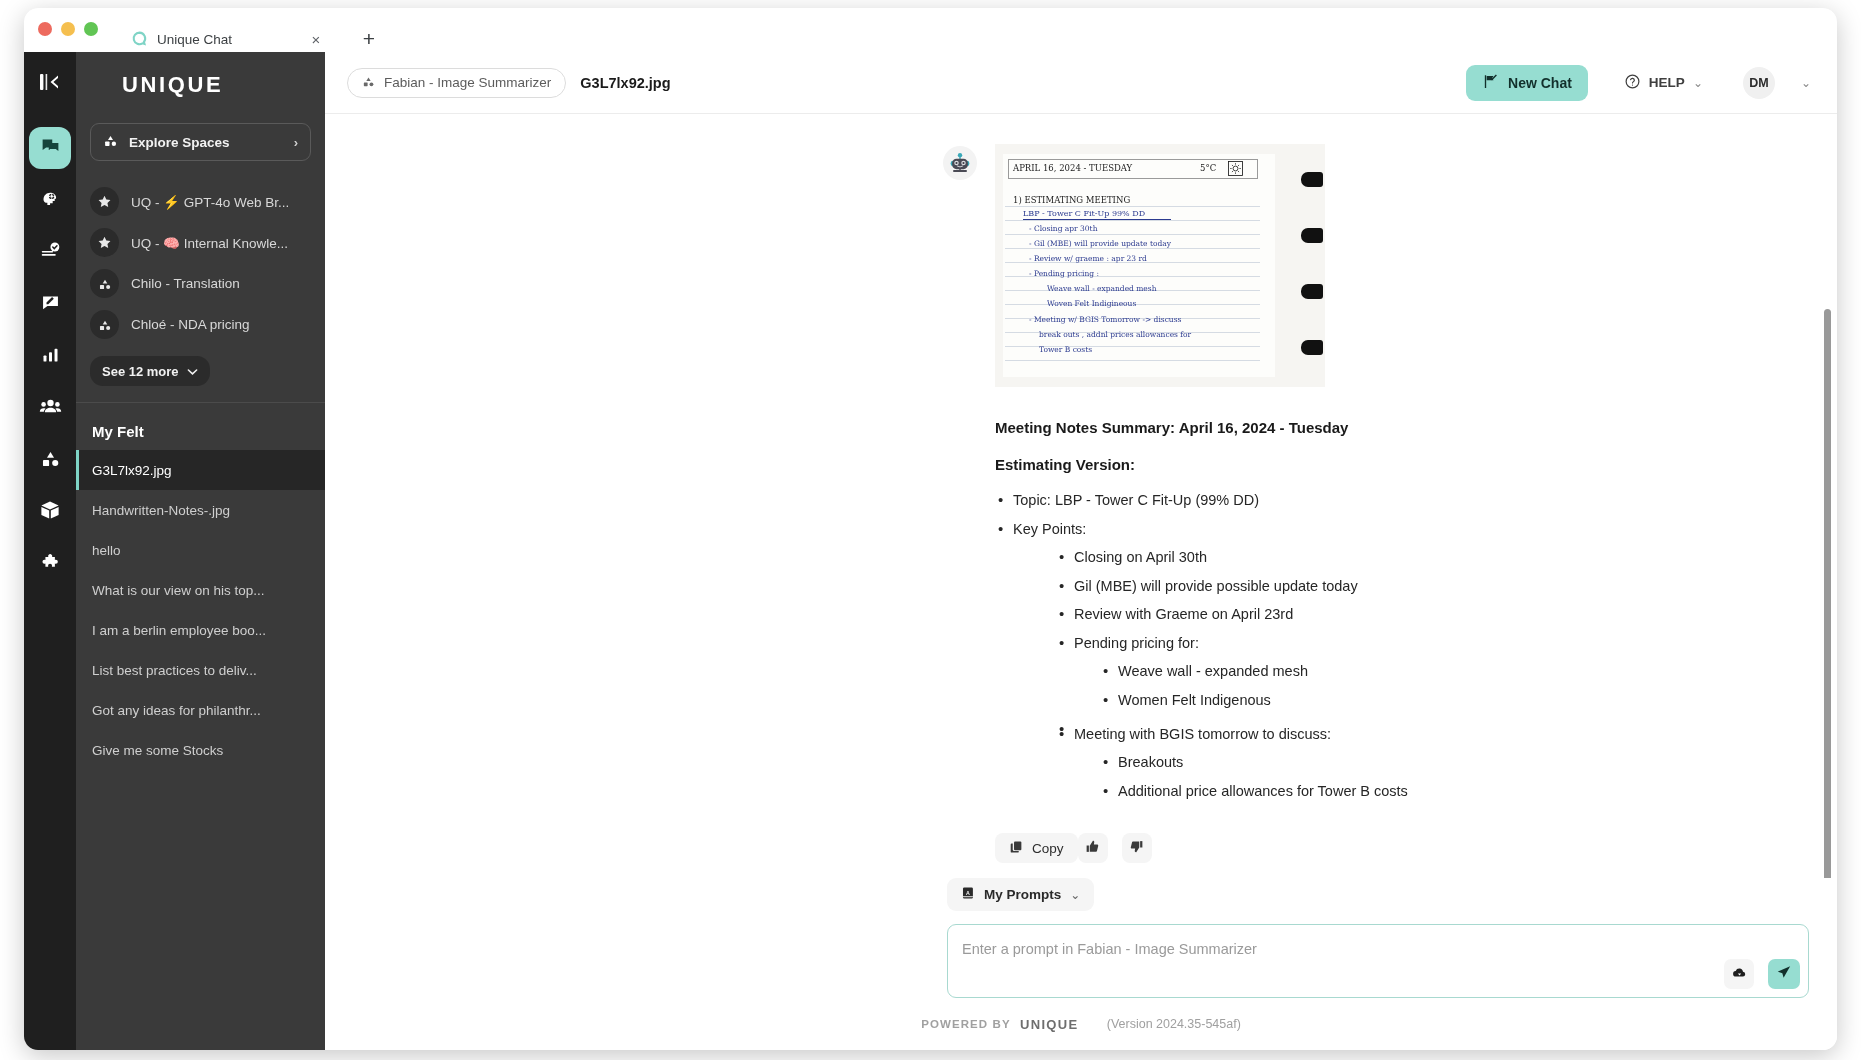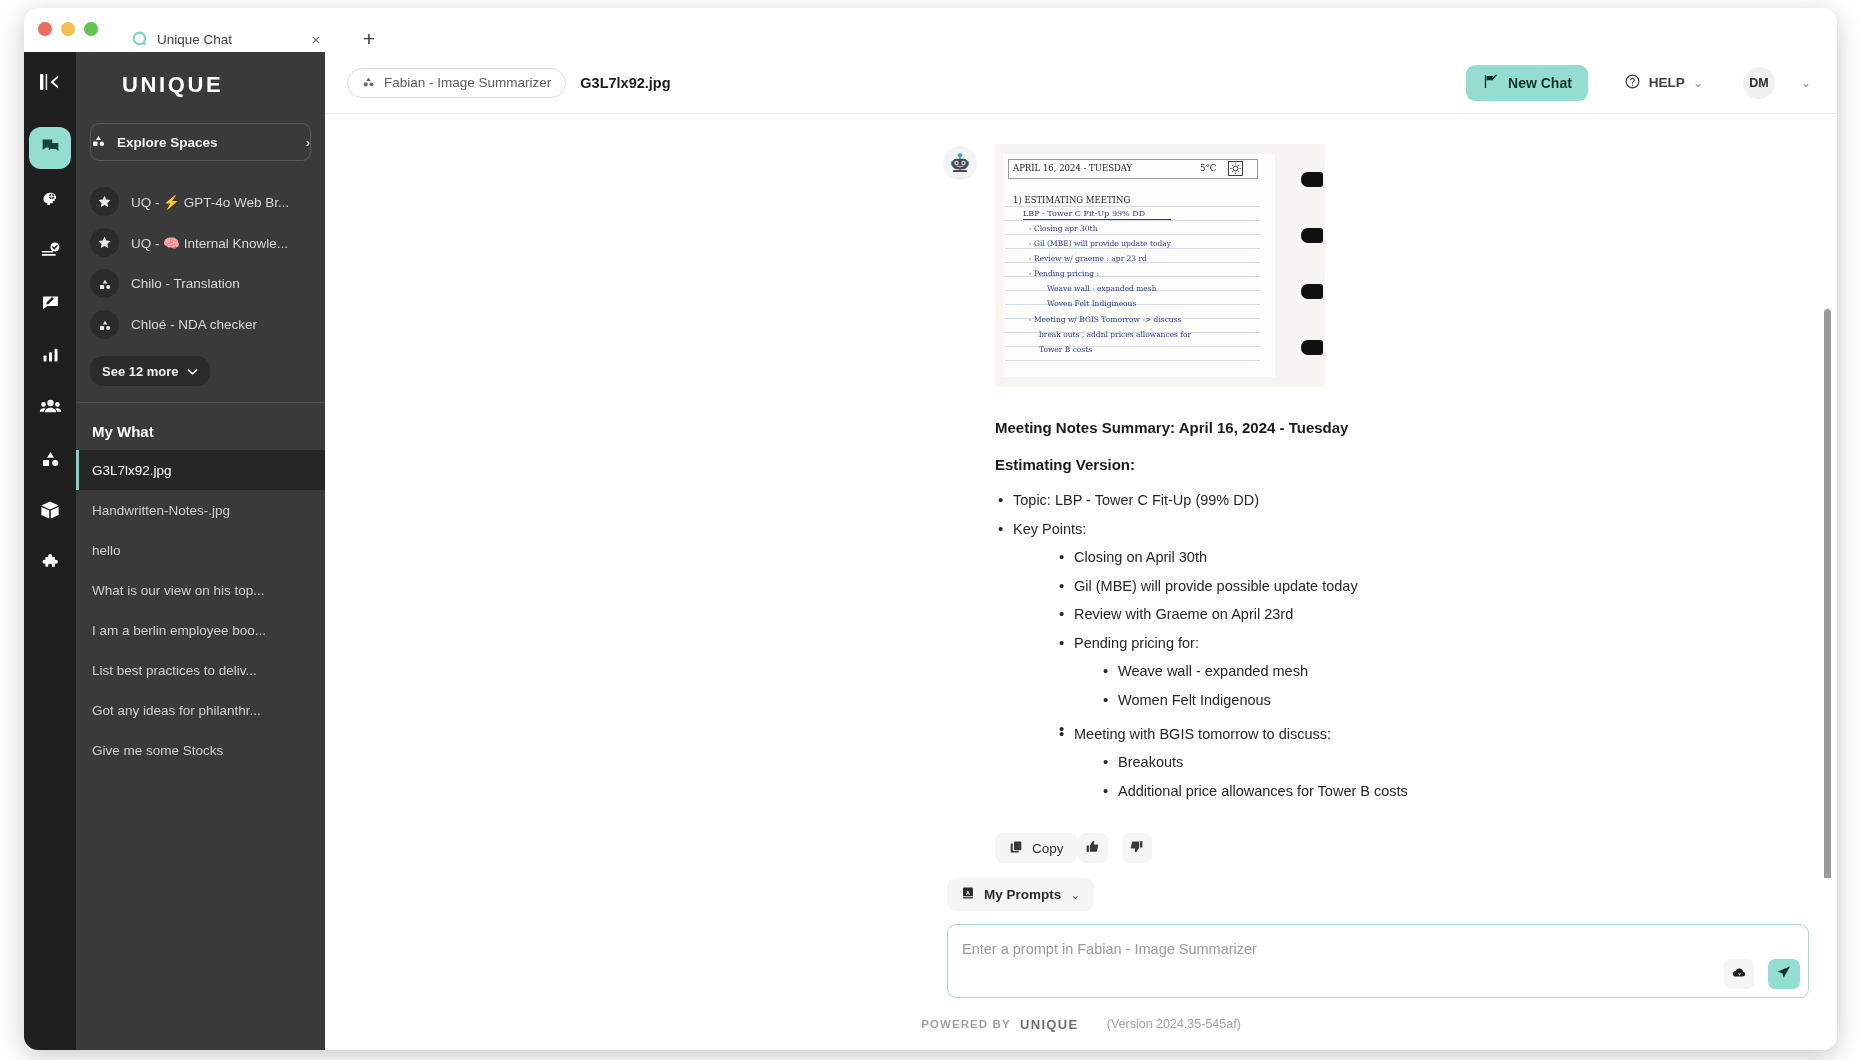--- a/index.html
+++ b/index.html
@@ -115,21 +115,21 @@
     flex: 0 0 auto;
   }
   #brand svg { display: block; }
 
   #explore {
     margin: 5px 14px 20px 14px;
     height: 38px;
     border: 1px solid #5a5a5a;
     border-radius: 9px;
     display: flex; align-items: center;
-    padding: 0 0;
+    padding: 0 12px;
     gap: 11px;
     font-size: 13.5px; font-weight: bold;
     color: #f2f2f2;
   }
   #explore .chev { margin-left: auto; font-size: 13px; color: #cfcfcf; }
 
   #spaces { padding: 0 14px; flex: 0 0 auto; }
   .space-row {
     display: flex; align-items: center;
     gap: 12px;
@@ -575,36 +575,36 @@
           <span class="space-label">Chilo - Translation</span>
         </div>
         <div class="space-row">
           <span class="space-av">
             <svg width="14" height="14" viewBox="0 0 24 24" fill="#e8e8e8">
               <path d="M12 4.6 16 11H8z"></path>
                 <circle cx="17.4" cy="17.2" r="3.5"></circle>
               <rect x="3.4" y="13.7" width="7" height="7" rx="1.1"></rect>
             </svg>
           </span>
-          <span class="space-label">Chloé - NDA checker</span>
+          <span class="space-label">Chloé - NDA pricing</span>
         </div>
       </div>
 
       <div id="see-more">
         <span>See 12 more</span>
         <span>
           <svg width="11" height="8" viewBox="0 0 12 8" fill="none" stroke="#f0f0f0" stroke-width="1.7">
             <path d="M1.5 1.8 6 6.1l4.5-4.3" stroke-linecap="round"></path>
           </svg>
         </span>
       </div>
 
       <div id="divider"></div>
 
-      <div id="mychats-title">My What</div>
+      <div id="mychats-title">My Felt</div>
 
       <div id="chatlist">
         <div class="chat-row active">
             <span>G3L7lx92.jpg</span>
           </div>
         <div class="chat-row">
             <span>Handwritten-Notes-.jpg</span>
           </div>
         <div class="chat-row">
             <span>hello</span>

